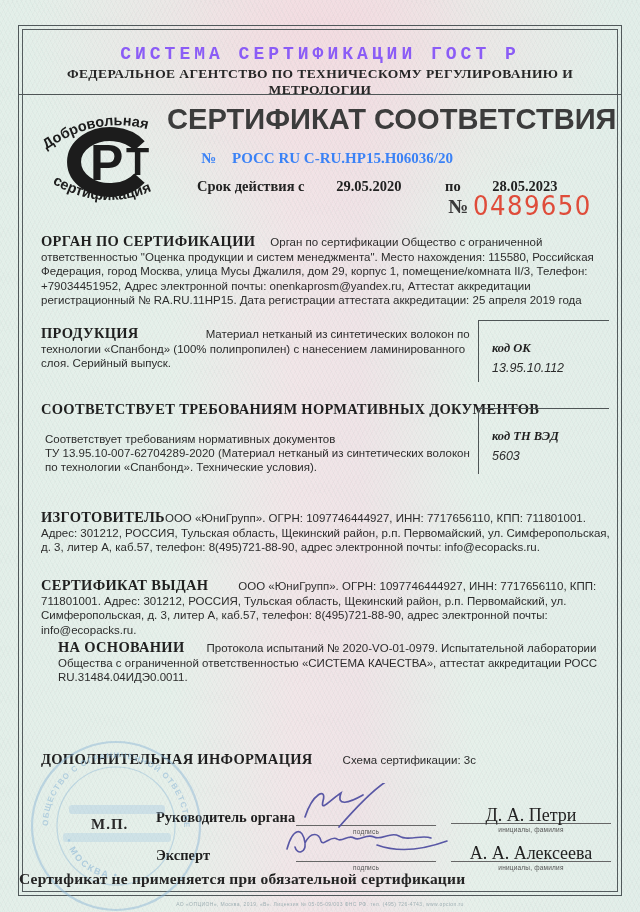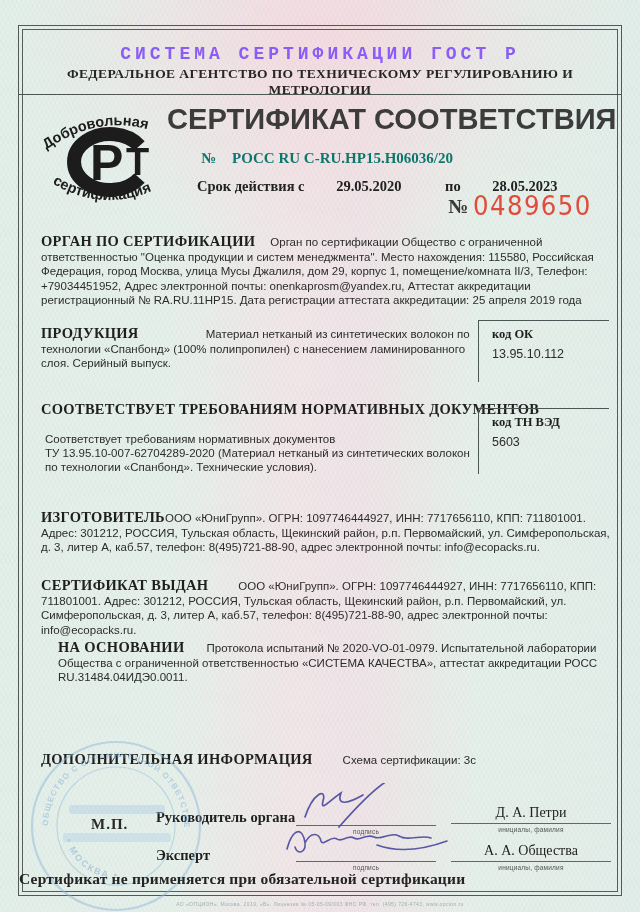--- a/index.html
+++ b/index.html
@@ -26,21 +26,21 @@
     font-family:"Liberation Serif",serif;font-weight:bold;font-size:13.5px;letter-spacing:.4px;color:#262626;}
   .hdr-rule{position:absolute;top:68px;left:0;right:0;border-top:1.5px solid #4e5556;}
 
   .logo{position:absolute;left:14px;top:70px;width:156px;height:126px;}
 
   .doc-title{position:absolute;left:148px;top:76px;width:450px;
     font-family:"Liberation Sans",sans-serif;font-weight:bold;font-size:30px;color:#3c3c3c;
     letter-spacing:0px;transform:scaleX(.97);transform-origin:left;white-space:nowrap;}
 
   .num-row{position:absolute;left:182px;top:124px;font-family:"Liberation Serif",serif;
-    font-weight:bold;font-size:15px;color:#0f766e;}
+    font-weight:bold;font-size:15px;color:#3b82f6;}
   .num-row .no{margin-right:16px;}
   .validity-row{position:absolute;left:178px;top:152px;font-family:"Liberation Serif",serif;
     font-weight:bold;font-size:14.5px;color:#222;}
   .validity-row .v{margin-left:28px;}
   .validity-row .to{margin-left:40px;}
   .blank-num{position:absolute;right:22px;top:165px;white-space:nowrap;}
   .blank-num .no{font-family:"Liberation Serif",serif;font-weight:bold;font-size:20px;color:#3a3a3a;vertical-align:2px;}
   .blank-num .digits{font-family:"DejaVu Sans",sans-serif;font-size:26px;letter-spacing:1.5px;
     color:#df4c3a;display:inline-block;transform:scaleX(.94);transform-origin:left;}
 
@@ -53,31 +53,31 @@
   #sec-organ{left:22px;top:194px;width:562px;}
   #sec-product{left:22px;top:286px;width:438px;}
   #sec-compliance-h{left:22px;top:374px;width:575px;}
   #sec-compliance-b{left:26px;top:394px;width:438px;}
   #sec-manufacturer{left:22px;top:470px;width:570px;}
   #sec-issued{left:22px;top:538px;width:570px;}
   #sec-basis{left:39px;top:600px;width:566px;}
   #sec-additional{left:22px;top:712px;width:570px;}
 
   .code-box{position:absolute;left:459px;width:131px;border-top:1.5px solid #4e5556;
-    border-left:1.5px solid #4e5556;padding:6px 0 0 13px;box-sizing:border-box;}
+    border-left:1.5px solid #4e5556;padding:20px 0 0 13px;box-sizing:border-box;font-style:italic;}
   #code-ok{top:294px;height:62px;}
   #code-tnved{top:382px;height:66px;}
   .code-label{font-family:"Liberation Serif",serif;font-weight:bold;font-size:12.5px;color:#1f1f1f;}
   .code-value{font-size:12.5px;margin-top:5px;color:#2c2c2c;}
 
   .role{position:absolute;font-family:"Liberation Serif",serif;font-weight:bold;
     font-size:14.5px;color:#1f1f1f;}
   #role-1{left:137px;top:783px;} #role-2{left:137px;top:821px;}
   .sig-field{position:absolute;text-align:center;}
-  .sig-field .nm{font-family:"Liberation Serif",serif;font-size:14px;color:#222;height:18px;
+  .sig-field .nm{font-family:"Liberation Serif",serif;font-size:18px;color:#222;height:18px;
     border-bottom:1px solid #666;}
   .sig-field .cap{font-size:6.5px;color:#555;margin-top:1.5px;letter-spacing:.2px;}
   #sigf-1{left:277px;top:781px;width:140px;} #nmf-1{left:432px;top:779px;width:160px;}
   #sigf-2{left:277px;top:817px;width:140px;} #nmf-2{left:432px;top:817px;width:160px;}
   .sig-ink{position:absolute;z-index:4;pointer-events:none;}
   #sig-ink-1{left:272px;top:757px;} #sig-ink-2{left:262px;top:793px;}
 
   .mp{position:absolute;left:72px;top:790px;z-index:3;font-family:"Liberation Serif",serif;
     font-weight:bold;font-size:15px;letter-spacing:1px;color:#2a2a2a;}
   .stamp{position:absolute;left:2px;top:703px;z-index:1;opacity:.85;pointer-events:none;}
@@ -186,21 +186,21 @@
     </div>
     <div class="sig-field" id="nmf-1">
       <div class="nm">Д. А. Петри</div>
       <div class="cap">инициалы, фамилия</div>
     </div>
     <div class="sig-field" id="sigf-2">
       <div class="nm"></div>
       <div class="cap">подпись</div>
     </div>
     <div class="sig-field" id="nmf-2">
-      <div class="nm">А. А. Общества</div>
+      <div class="nm">А. А. Алексеева</div>
       <div class="cap">инициалы, фамилия</div>
     </div>
 
     <svg class="sig-ink" id="sig-ink-1" width="160" height="48" viewBox="0 0 160 48">
       <path d="M 14 34 C 22 10 36 4 32 18 C 29 30 40 16 50 10 C 45 24 58 20 72 12 M 48 44 C 62 28 80 8 96 -2" fill="none" stroke="#4c4b9f" stroke-width="1.7" stroke-linecap="round" opacity=".92"></path>
     </svg>
     <svg class="sig-ink" id="sig-ink-2" width="190" height="46" viewBox="0 0 190 46">
       <path d="M 6 30 C 12 8 22 8 24 24 C 25 34 16 36 14 28 M 24 24 C 30 12 38 14 40 22 C 42 28 50 16 56 20 C 61 24 67 15 73 19 C 79 23 85 14 93 18 C 101 22 109 12 118 17 C 128 23 140 15 150 19 M 96 26 C 118 34 144 30 166 22" fill="none" stroke="#4c4b9f" stroke-width="1.6" stroke-linecap="round" opacity=".92"></path>
     </svg>
 

